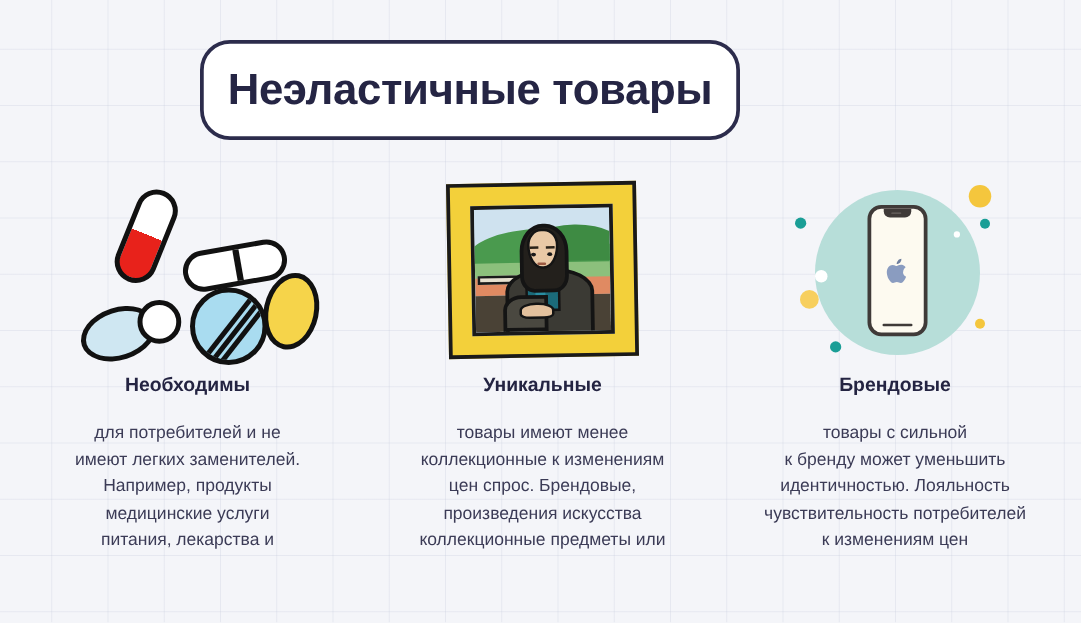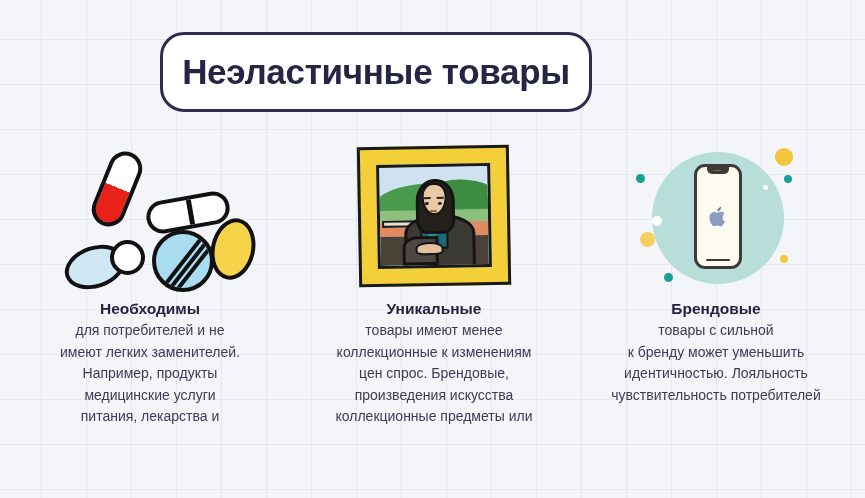--- a/index.html
+++ b/index.html
@@ -64,21 +64,21 @@
 
   .art-slot {
     height: 160px;
     position: relative;
   }
 
   .col-heading {
     font-size: 15.5px;
     font-weight: bold;
     color: #242442;
-    margin-bottom: 2px;
+    margin-bottom: 17px;
   }
   .col-body {
     font-size: 14px;
     line-height: 21.5px;
     color: #3b3b56;
     padding: 0 14px;
   }
   .col-body div { white-space: nowrap; }
 
   
@@ -400,16 +400,17 @@
           <span id="phone-home"></span>
         </div>
       </div>
     </div>
     <div class="col-heading">Брендовые</div>
     <div class="col-body">
       <div>товары с сильной</div>
       <div>к бренду может уменьшить</div>
       <div>идентичностью. Лояльность</div>
       <div>чувствительность потребителей</div>
+      <div>к изменениям цен</div>
     </div>
   </div>
 
 </div>
 
 </body></html>

